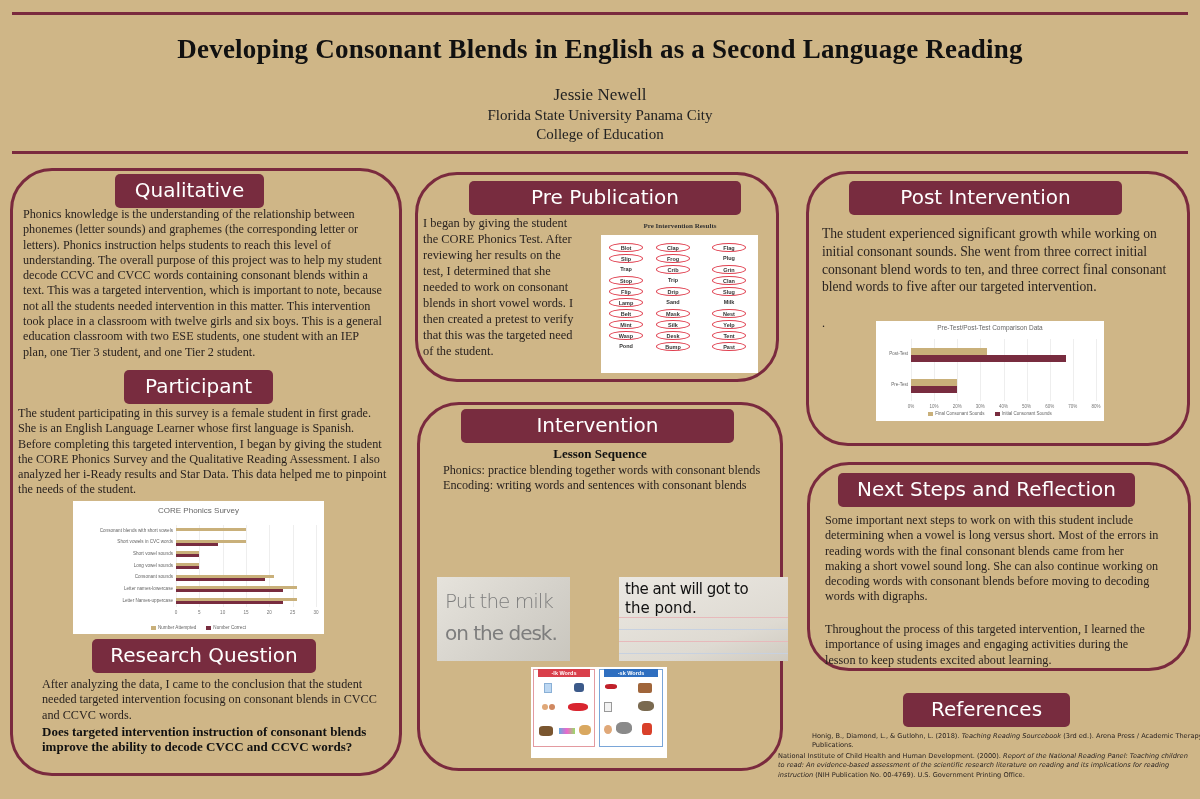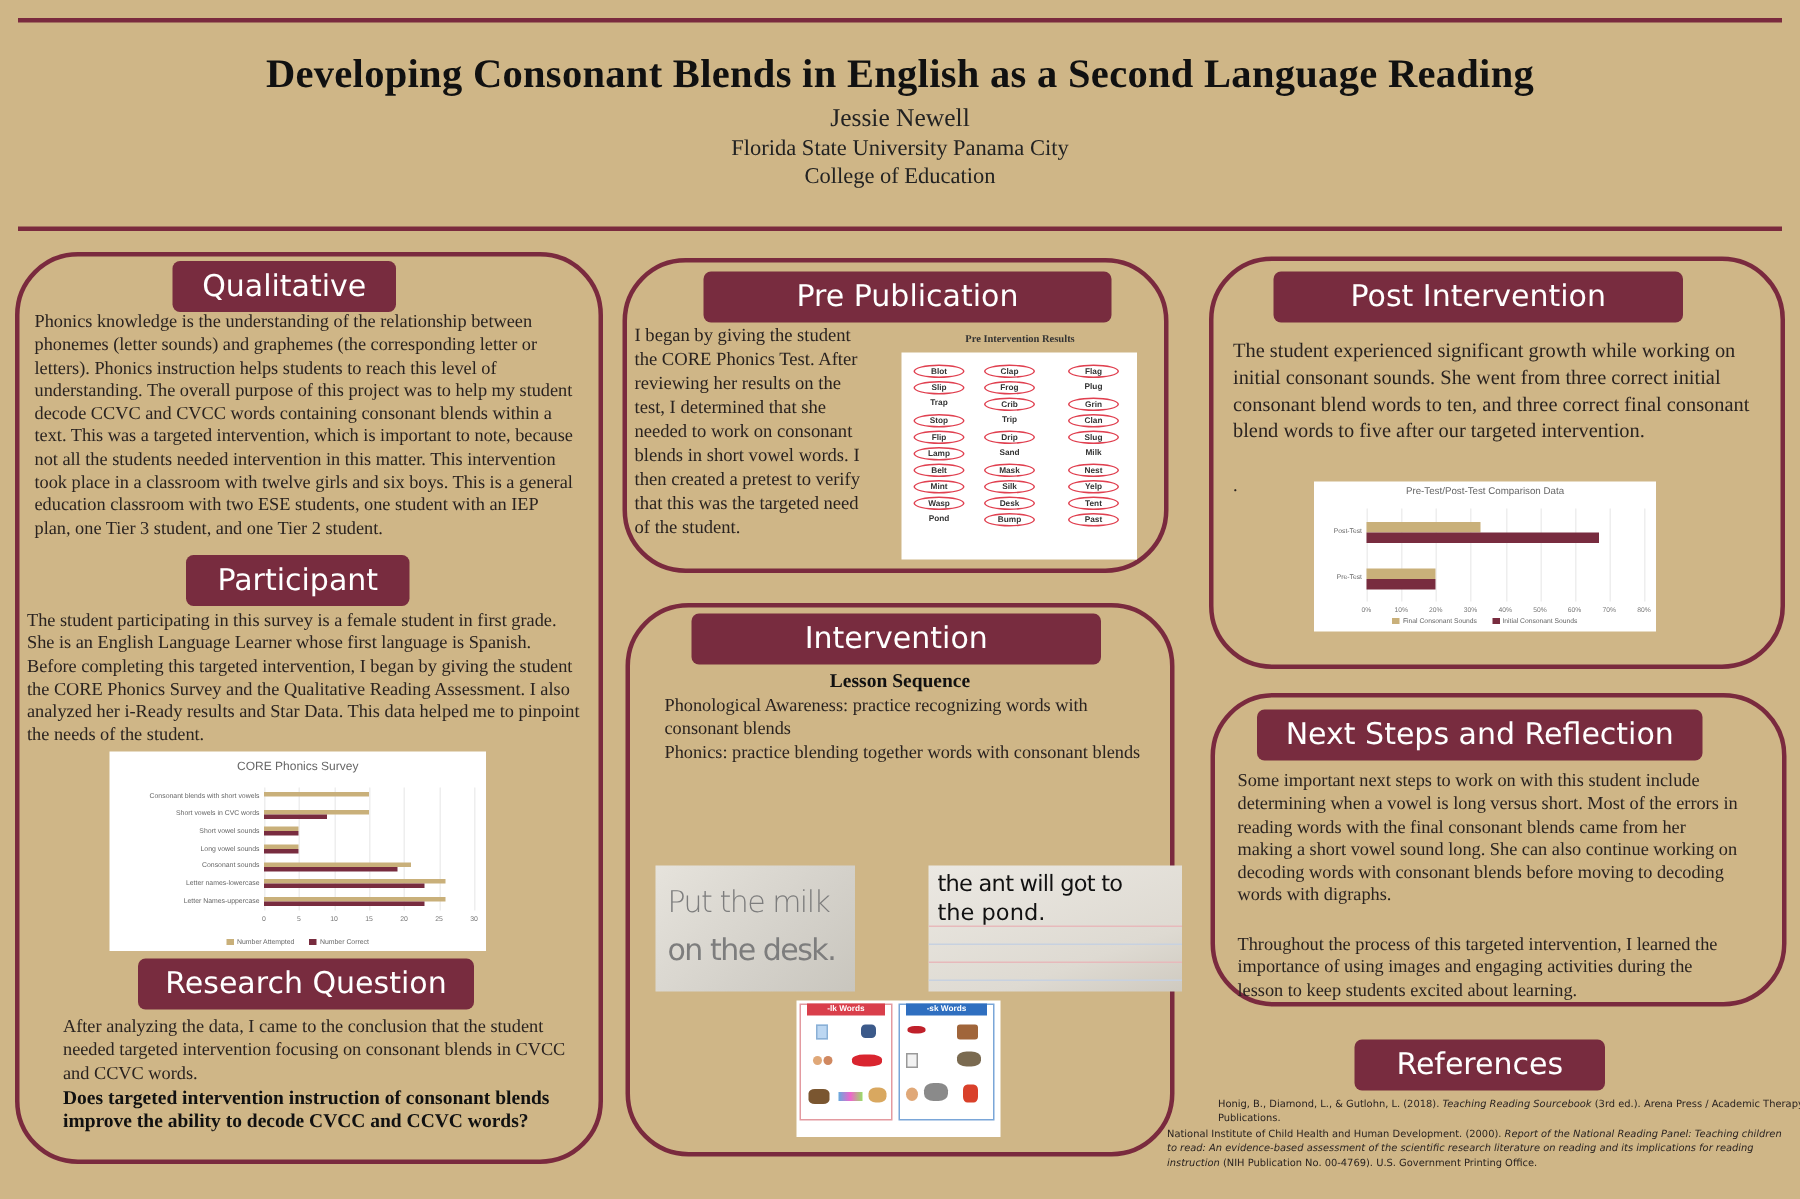--- a/index.html
+++ b/index.html
@@ -6,21 +6,21 @@
   html, body { width: 1200px; height: 799px; overflow: hidden; }
   body {
     background: #cfb687;
     font-family: "Liberation Serif", "DejaVu Serif", serif;
     color: #222;
     position: relative;
   }
   .rule { position: absolute; left: 12px; width: 1176px; height: 3px; background: #7a2a3e; }
   .header { position: absolute; left: 0; top: 34px; width: 1200px; text-align: center; }
   .title { font-size: 27px; font-weight: bold; color: #111; letter-spacing: 0.2px; }
-  .author { font-size: 17px; margin-top: 4px; color: #222; }
+  .author { font-size: 17px; margin-top: 20px; color: #222; }
   .aff { font-size: 15px; margin-top: 2px; color: #222; }
 
   .panel {
     position: absolute;
     border: 3px solid #7a2a3e;
     border-radius: 42px;
   }
   .hdr {
     position: absolute;
     background: #782c3f;
@@ -152,22 +152,22 @@
     <div class="word circled" style="left:111px; top:96px;">Tent</div>
     <div class="word" style="left:8px; top:107px;">Pond</div>
     <div class="word circled" style="left:55px; top:107px;">Bump</div>
     <div class="word circled" style="left:111px; top:107px;">Past</div>
   </div>
 
 <div class="panel" style="left:417px; top:402px; width:366px; height:369px;"></div>
 <div class="hdr" style="left:461px; top:409px; width:273px;">Intervention</div>
 <div style="position:absolute; left:417px; top:446px; width:366px; text-align:center; font-weight:bold; font-size:13px; color:#111;">Lesson Sequence</div>
 <div style="position:absolute; left:443px; top:463px; width:330px; font-size:12.2px; line-height:15.4px; color:#2a2320;">
-  <div>Phonological Awareness: practice recognizing words with consonant blends</div>
   <div>Phonics: practice blending together words with consonant blends</div>
+  <div>Encoding: writing words and sentences with consonant blends</div>
 </div>
 
 <div class="photo" style="left:437px; top:577px; width:133px; height:84px; background:linear-gradient(135deg,#e6e3dc,#d4d1ca 60%,#c9c6be); overflow:hidden;">
   <div style="position:absolute; left:8px; top:12px; font-family:'DejaVu Sans',sans-serif; font-size:20px; color:#7d7d7d; letter-spacing:-1px; font-weight:lighter;">Put the milk</div>
   <div style="position:absolute; left:8px; top:44px; font-family:'DejaVu Sans',sans-serif; font-size:20px; color:#7d7d7d; letter-spacing:-1px;">on the desk.</div>
 </div>
 
 <div class="photo" style="left:619px; top:577px; width:169px; height:84px; background:linear-gradient(160deg,#ebe8e2,#dedad2 70%,#cfcac0); overflow:hidden;">
   <div style="position:absolute; left:0; top:40px; width:100%; height:1px; background:#e7b9bb;"></div>
   <div style="position:absolute; left:0; top:52px; width:100%; height:1px; background:#c7d1e0;"></div>

